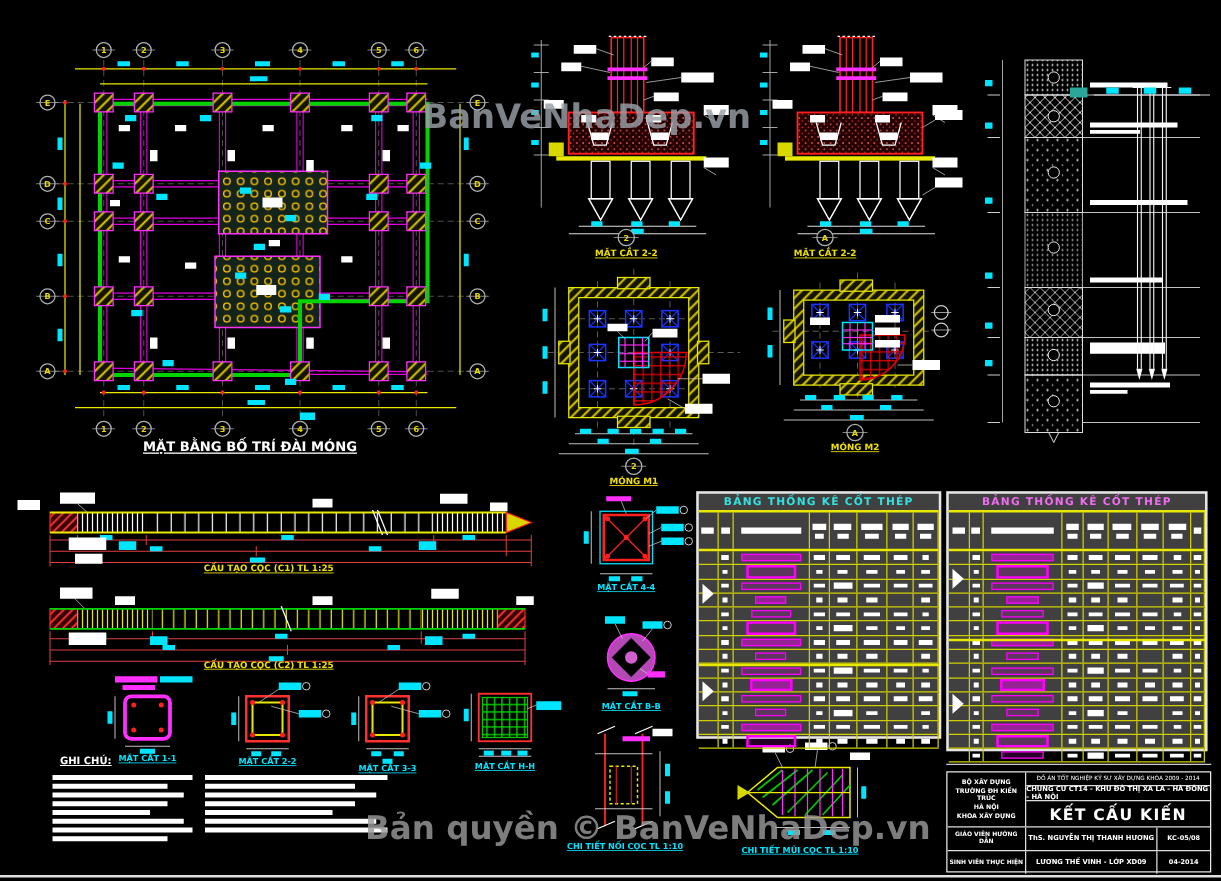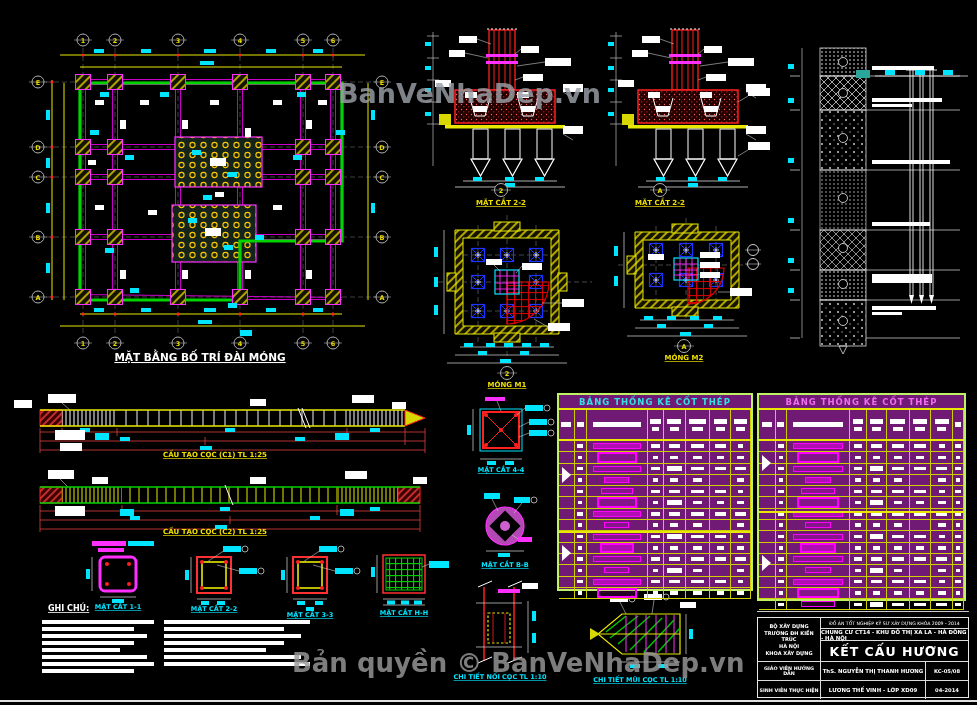--- a/index.html
+++ b/index.html
@@ -24,21 +24,21 @@
 
   
   .logo{position:absolute;left:850px;top:6px;width:124px;height:66px;z-index:8;}
   .logo .l-top{position:absolute;left:6px;top:16px;color:#35b8a8;font-size:9px;font-weight:bold;letter-spacing:1px;}
   .logo .l-nha{position:absolute;left:2px;top:26px;color:#f2f2f2;font-size:27px;font-weight:bold;}
   .logo .l-dep{position:absolute;left:86px;top:32px;font-size:21px;font-weight:bold;color:rgba(0,0,0,0);
                -webkit-text-stroke:1.3px #ececec;}
   .logo svg{position:absolute;left:52px;top:2px;}
 
   
-  .rtable{position:absolute;border:2px solid #bef264;background:#701a75;box-sizing:border-box;z-index:5;}
+  .rtable{position:absolute;border:2px solid #e5e5e5;background:#404040;box-sizing:border-box;z-index:5;}
   .rt-title{height:13px;border-bottom:2px solid #e8e800;display:flex;align-items:center;justify-content:center;
             font-size:8.5px;font-weight:bold;letter-spacing:1px;}
   .t-cy{color:#35e0e0;} .t-mg{color:#f06cf0;}
   .rt-head{display:flex;height:29px;border-bottom:2px solid #e8e800;}
   .rt-head .c,.trow .c{border-right:1px solid #cfcf00;box-sizing:border-box;display:flex;flex-direction:column;
             align-items:center;justify-content:center;gap:3px;overflow:hidden;}
   .rt-head .c i{display:block;width:68%;height:5px;background:#fff;}
   .rt-head .c i+i{width:45%;height:4px;}
   .rt-body{position:relative;}
   .trow{display:flex;height:10.3px;border-bottom:1px solid #cfcf00;}
@@ -1818,21 +1818,21 @@
   <div class="tb-top">
     <div class="tb-org">
       <span>BỘ XÂY DỰNG</span>
       <span>TRƯỜNG ĐH KIẾN TRÚC</span>
       <span>HÀ NỘI</span>
       <span>KHOA XÂY DỰNG</span>
     </div>
     <div class="tb-right">
       <div class="tb-l1">ĐỒ ÁN TỐT NGHIỆP KỸ SƯ XÂY DỰNG KHÓA 2009 - 2014</div>
       <div class="tb-l2">CHUNG CƯ CT14 - KHU ĐÔ THỊ XA LA - HÀ ĐÔNG - HÀ NỘI</div>
-      <div class="tb-big">KẾT CẤU HƯƠNG</div>
+      <div class="tb-big">KẾT CẤU KIẾN</div>
     </div>
   </div>
   <div class="tb-row">
     <div class="a">GIÁO VIÊN HƯỚNG DẪN</div>
     <div class="b">ThS. NGUYỄN THỊ THANH HƯƠNG</div>
     <div class="d">KC-05/08</div>
   </div>
   <div class="tb-row">
     <div class="a">SINH VIÊN THỰC HIỆN</div>
     <div class="b">LƯƠNG THẾ VINH - LỚP XD09</div>

